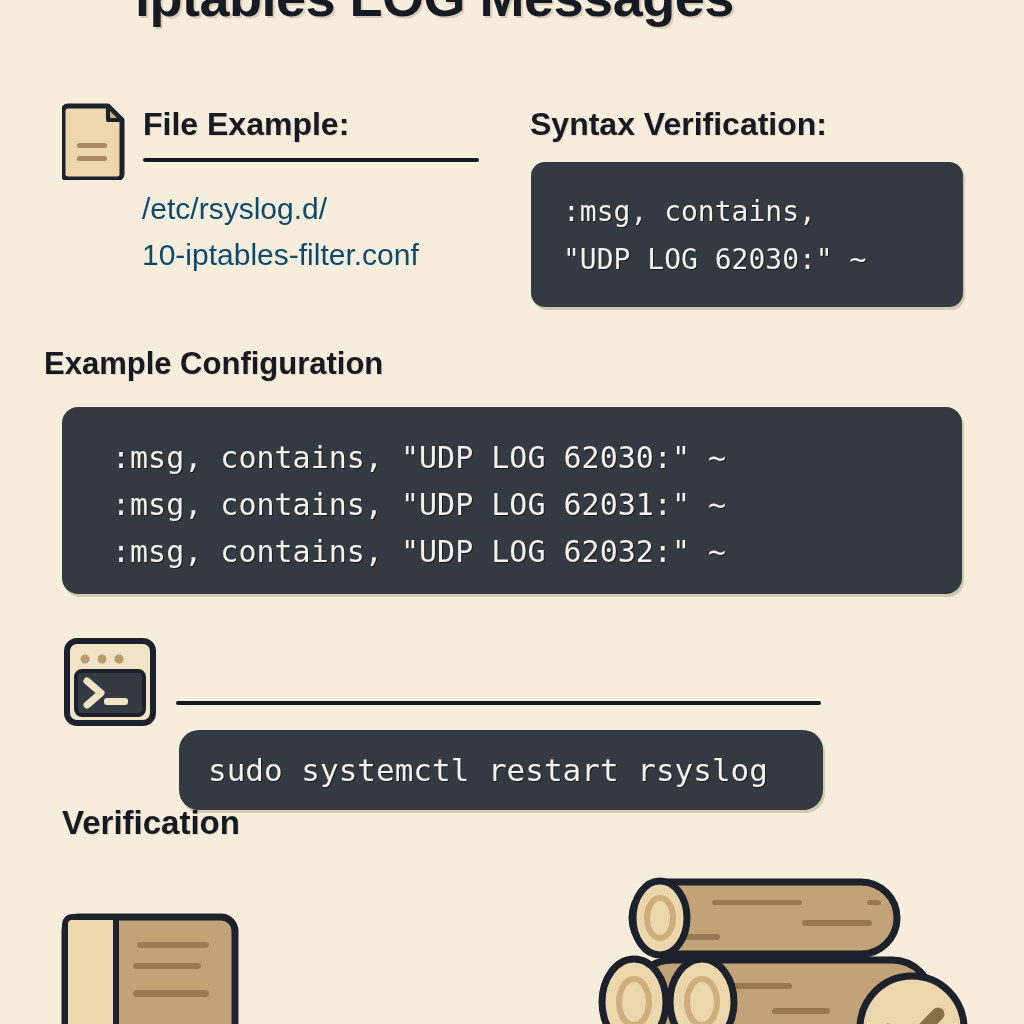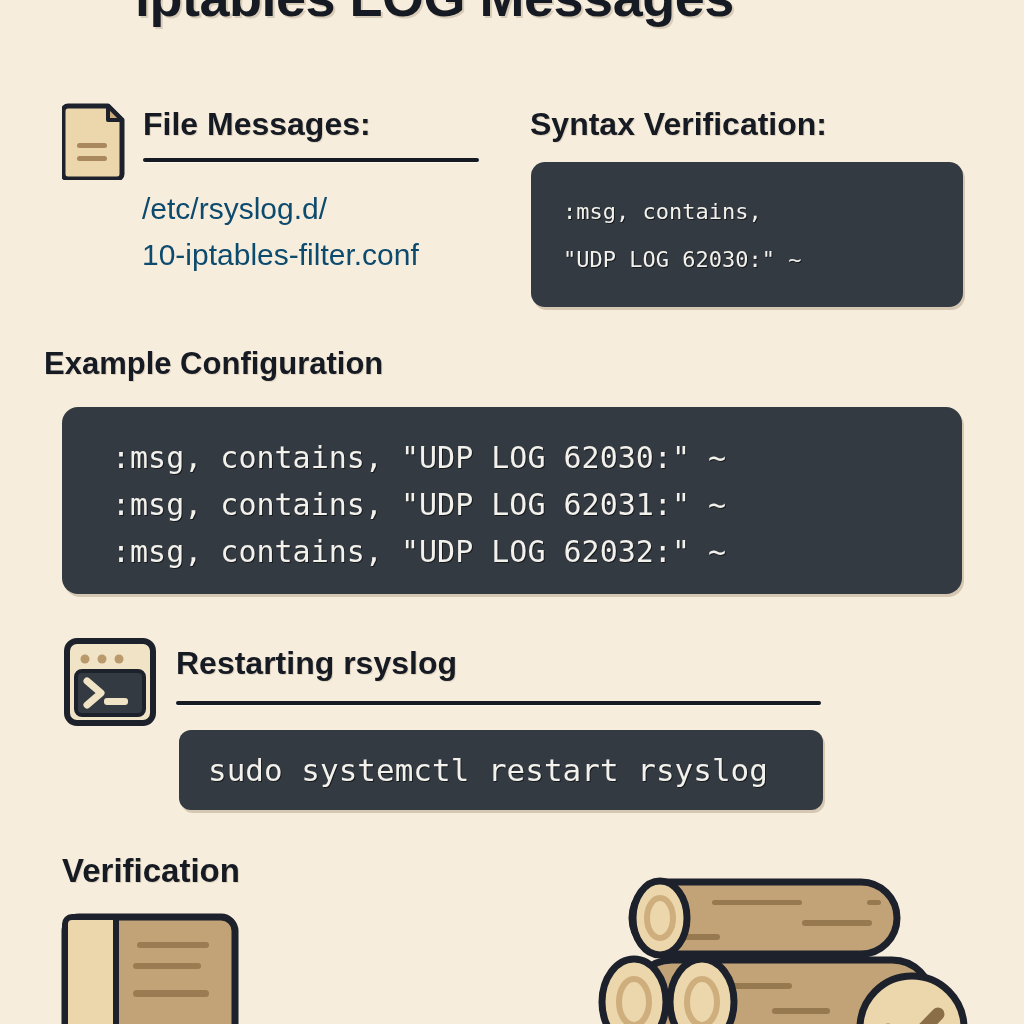--- a/index.html
+++ b/index.html
@@ -97,21 +97,21 @@
     box-sizing: border-box;
     padding: 26px 0 0 32px;
   }
   .code {
     font-family: "DejaVu Sans Mono", monospace;
     color: #f3f1ec;
     text-shadow: 1px 1px 0 rgba(0,0,0,0.55);
     white-space: pre;
   }
   .syntax-panel .code {
-    font-size: 22px;
+    font-size: 28px;
     line-height: 48px;
   }
 
   
   .example-heading {
     position: absolute;
     left: 44px;
     top: 346px;
     font-size: 31px;
   }
@@ -151,35 +151,35 @@
     top: 701px;
     width: 645px;
   }
   .restart-panel {
     position: absolute;
     left: 179px;
     top: 730px;
     width: 644px;
     height: 80px;
     background: #333a42;
-    border-radius: 12px;
+    border-radius: 20px;
     box-shadow: 2px 3px 0 rgba(170,152,126,0.45);
     box-sizing: border-box;
     padding: 20px 0 0 29px;
   }
   .restart-panel .code {
     font-size: 31px;
     line-height: 40px;
   }
 
   
   .verification-heading {
     position: absolute;
     left: 62px;
-    top: 852px;
+    top: 804px;
     font-size: 33px;
   }
   .doc-illustration {
     position: absolute;
     left: 60px;
     top: 912px;
     width: 300px;
     height: 160px;
   }
   .logs-illustration {
@@ -199,21 +199,21 @@
 
   <div class="file-icon">
     <svg viewBox="0 0 66 80" width="66" height="80">
       <path d="M6 6 h40 l14 14 v54 a5 5 0 0 1 -5 5 h-49 a5 5 0 0 1 -5 -5 v-63 a5 5 0 0 1 5 -5 z" fill="#ecd6ab" stroke="#1c212b" stroke-width="5" stroke-linejoin="round"></path>
       <path d="M46 6 l14 14 h-14 z" fill="#c9ab7c" stroke="#1c212b" stroke-width="4" stroke-linejoin="round"></path>
       <rect x="15" y="43" width="30" height="5" rx="2.5" fill="#a8885c"></rect>
       <rect x="15" y="56" width="30" height="5" rx="2.5" fill="#a8885c"></rect>
     </svg>
   </div>
 
-  <div class="heading file-location-heading">File Messages:</div>
+  <div class="heading file-location-heading">File Example:</div>
   <div class="rule file-location-rule"></div>
   <div class="file-path">/etc/rsyslog.d/
 10-iptables-filter.conf</div>
 
   <div class="heading syntax-heading">Syntax Verification:</div>
   <div class="syntax-panel">
     <div class="code">:msg, contains,</div>
     <div class="code">"UDP LOG 62030:" ~</div>
   </div>
 
@@ -228,21 +228,20 @@
     <svg viewBox="0 0 96 92" width="96" height="92">
       <rect x="5" y="5" width="86" height="82" rx="10" fill="#f1e3c6" stroke="#1c212b" stroke-width="6"></rect>
       <circle cx="23" cy="23" r="4.5" fill="#b99a6d"></circle>
       <circle cx="40" cy="23" r="4.5" fill="#b99a6d"></circle>
       <circle cx="57" cy="23" r="4.5" fill="#b99a6d"></circle>
       <rect x="14" y="35" width="68" height="44" rx="6" fill="#333a42" stroke="#1c212b" stroke-width="4"></rect>
       <path d="M25 45 l14 12 l-14 12" fill="none" stroke="#f1e3c6" stroke-width="7" stroke-linecap="round" stroke-linejoin="round"></path>
       <rect x="42" y="62" width="24" height="7" rx="3" fill="#f1e3c6"></rect>
     </svg>
   </div>
-  <div class="heading restart-heading">Restarting rsyslog</div>
   <div class="rule restart-rule"></div>
   <div class="restart-panel">
     <div class="code">sudo systemctl restart rsyslog</div>
   </div>
 
   <div class="heading verification-heading">Verification</div>
 
   <div class="doc-illustration">
     <svg viewBox="0 0 300 160" width="300" height="160">
       <rect x="5" y="5" width="170" height="165" rx="14" fill="#c2a378" stroke="#1c212b" stroke-width="7"></rect>

